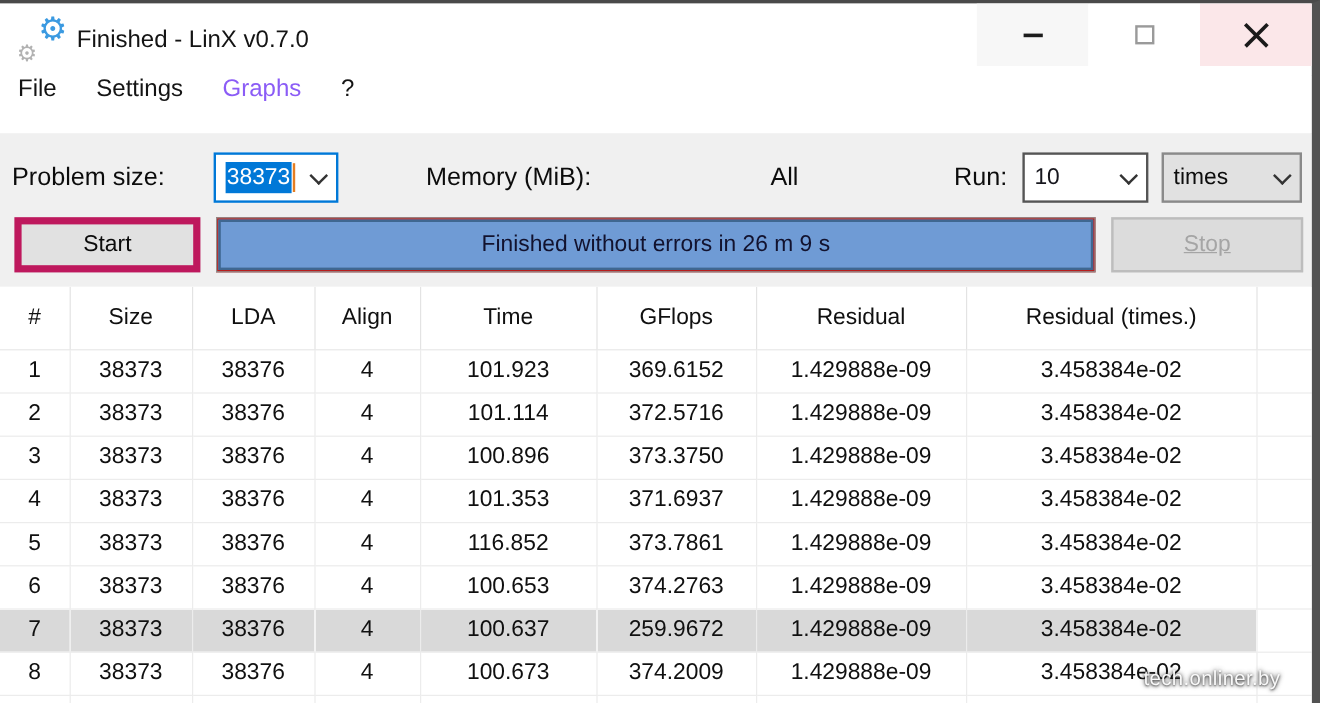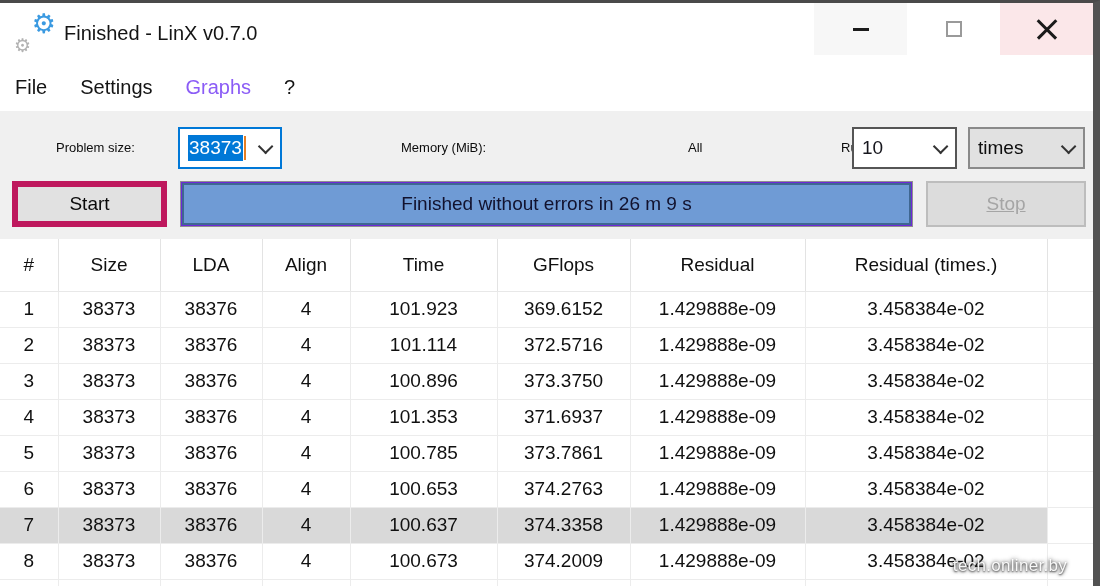--- a/index.html
+++ b/index.html
@@ -27,38 +27,38 @@
   .btn-close { background:#fbe7e9; }
   .glyph-min { width:16px; height:3px; background:#1c1c1c; }
   .glyph-max { width:16px; height:16px; border:2px solid #9a9a9a; background:transparent; }
   .glyph-close { position:relative; width:24px; height:24px; }
   .glyph-close::before,.glyph-close::after{
     content:""; position:absolute; left:-1px; top:11px; width:26px; height:2.6px; background:#1a1a1a;
   }
   .glyph-close::before{ transform:rotate(45deg);} .glyph-close::after{ transform:rotate(-45deg);}
 
   
-  .menubar { position:absolute; top:60px; left:0; right:0; height:48px; background:#fff; display:flex; align-items:center; gap:33px; padding-left:15px; font-size:20px; }
+  .menubar { position:absolute; top:60px; left:0; right:0; height:48px; background:#fff; display:flex; align-items:flex-start; gap:33px; padding-left:15px; font-size:20px; }
   .menu-item { color:#141414; }
   .menu-item.disabled { color:#8b5cf6; }
 
   
   .panel { position:absolute; top:108px; left:0; right:0; height:128px; background:#f0f0f0; }
-  .ctl-label { position:absolute; top:17px; height:40px; line-height:40px; font-size:13px; color:#0c0c0c;margin-left:46px; }
+  .ctl-label { position:absolute; top:17px; height:40px; line-height:40px; font-size:21px; color:#0c0c0c; }
   .combo { position:absolute; top:16px; height:42px; background:#fff; border:2px solid #555; display:flex; align-items:center; padding-left:8px; font-size:19px; color:#16161d; }
   .combo .chevron { margin-left:auto; margin-right:11px; width:11px; height:11px; border-right:2.4px solid #333; border-bottom:2.4px solid #333; transform:rotate(45deg) translateY(-3px); flex:0 0 auto; }
   .combo-focused { border-color:var(--accent,#0078d7); }
   .sel-value { background:var(--accent,#0078d7); color:#fff; padding:2px 1px; }
   .caret { width:2.5px; height:24px; background:#e67e22; margin-left:1px; }
   .combo-btnstyle { background:#e1e1e1; border-color:#8a8a8a; color:#0d0d0d; }
 
   .push-btn { position:absolute; top:70px; height:46px; display:flex; align-items:center; justify-content:center; font-size:19px; }
   .btn-start { left:12px; width:155px; background:#e1e1e1; border:6px solid #be185d; color:#0b0b0b; }
   .btn-stop { left:926px; width:160px; background:#dcdcdc; border:2px solid #bdbdbd; color:#a5a5a5;text-decoration:underline; }
-  .progress-outer { position:absolute; top:70px; left:180px; width:733px; height:46px; border:1px solid #8f8f8f; background:#6d28d9; padding:1px; }
+  .progress-outer { position:absolute; top:70px; left:180px; width:733px; height:46px; border:1px solid #8f8f8f; background:#b91c1c; padding:1px; }
   .progress-inner { width:100%; height:100%; background:var(--progress-fill,#6f9bd5); border:2px solid var(--progress-border,#3f6791); display:flex; align-items:center; justify-content:center; font-size:19px; color:#12122e; }
 
   
   .grid-wrap { position:absolute; top:236px; left:0; right:0; bottom:0; background:#fff; overflow:hidden; }
   table { border-collapse:collapse; table-layout:fixed; width:100%; }
   th, td { font-weight:400; font-size:19px; text-align:center; color:#101010; white-space:nowrap; overflow:hidden; }
   thead th { height:52px; border-right:1px solid #e3e3e3; border-bottom:1px solid #e8e8e8; background:#fff; }
   thead th:last-child { border-right:none; }
   tbody td { height:36px; border-right:1px solid #ececec; border-bottom:1px solid #ececec; background:#fff; }
   tbody td:last-child { border-right:none; }
@@ -198,21 +198,21 @@
             <td>371.6937</td>
             <td>1.429888e-09</td>
             <td>3.458384e-02</td>
             <td class="filler"></td>
           </tr>
           <tr>
             <td>5</td>
             <td>38373</td>
             <td>38376</td>
             <td>4</td>
-            <td>100.785</td>
+            <td>116.852</td>
             <td>373.7861</td>
             <td>1.429888e-09</td>
             <td>3.458384e-02</td>
             <td class="filler"></td>
           </tr>
           <tr>
             <td>6</td>
             <td>38373</td>
             <td>38376</td>
             <td>4</td>
@@ -221,21 +221,21 @@
             <td>1.429888e-09</td>
             <td>3.458384e-02</td>
             <td class="filler"></td>
           </tr>
           <tr class="selected">
             <td>7</td>
             <td>38373</td>
             <td>38376</td>
             <td>4</td>
             <td>100.637</td>
-            <td>374.3358</td>
+            <td>259.9672</td>
             <td>1.429888e-09</td>
             <td>3.458384e-02</td>
             <td class="filler"></td>
           </tr>
           <tr>
             <td>8</td>
             <td>38373</td>
             <td>38376</td>
             <td>4</td>
             <td>100.673</td>

